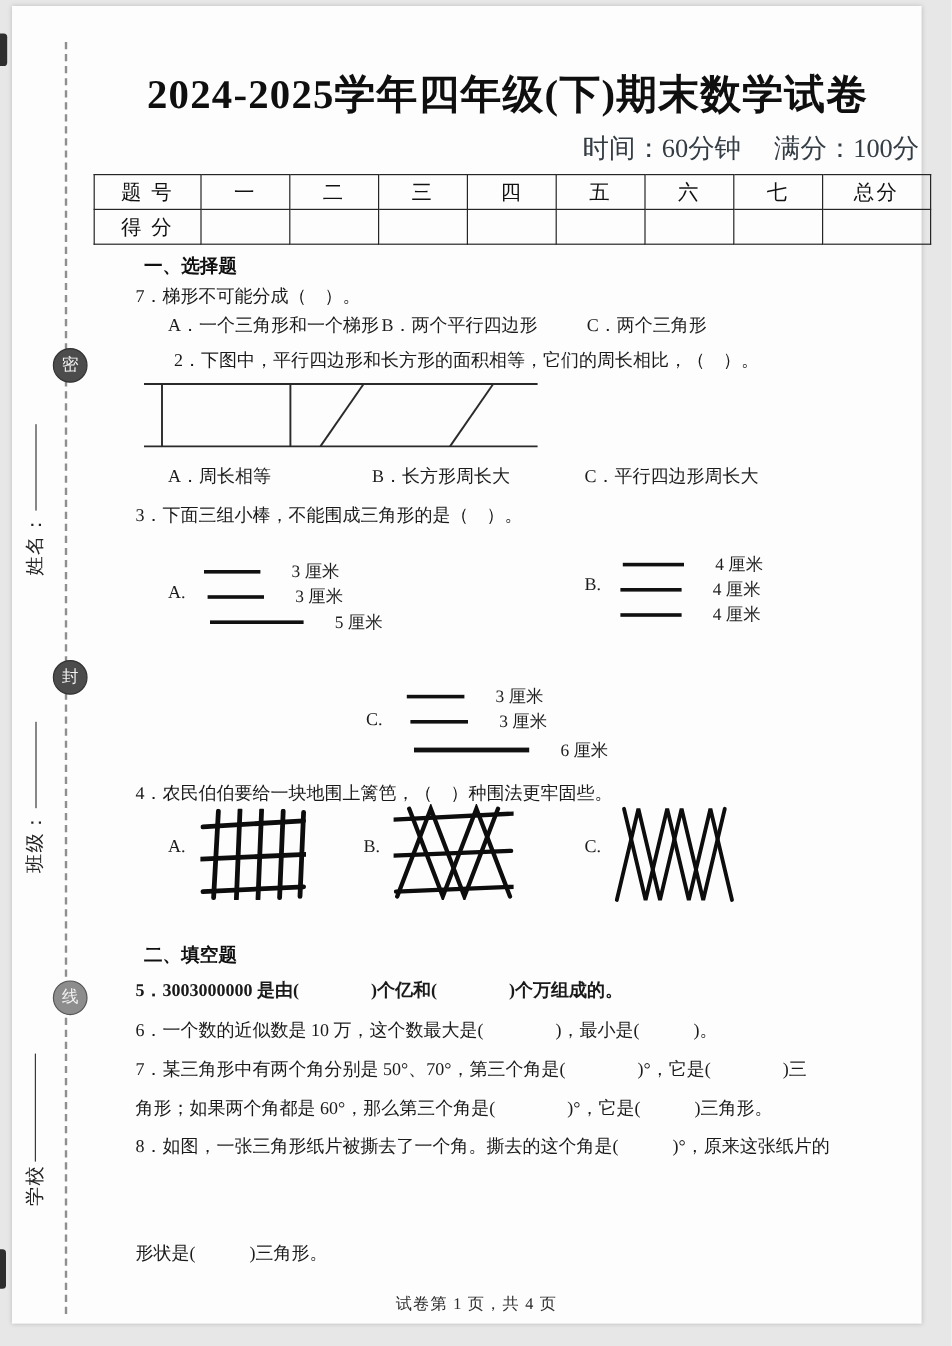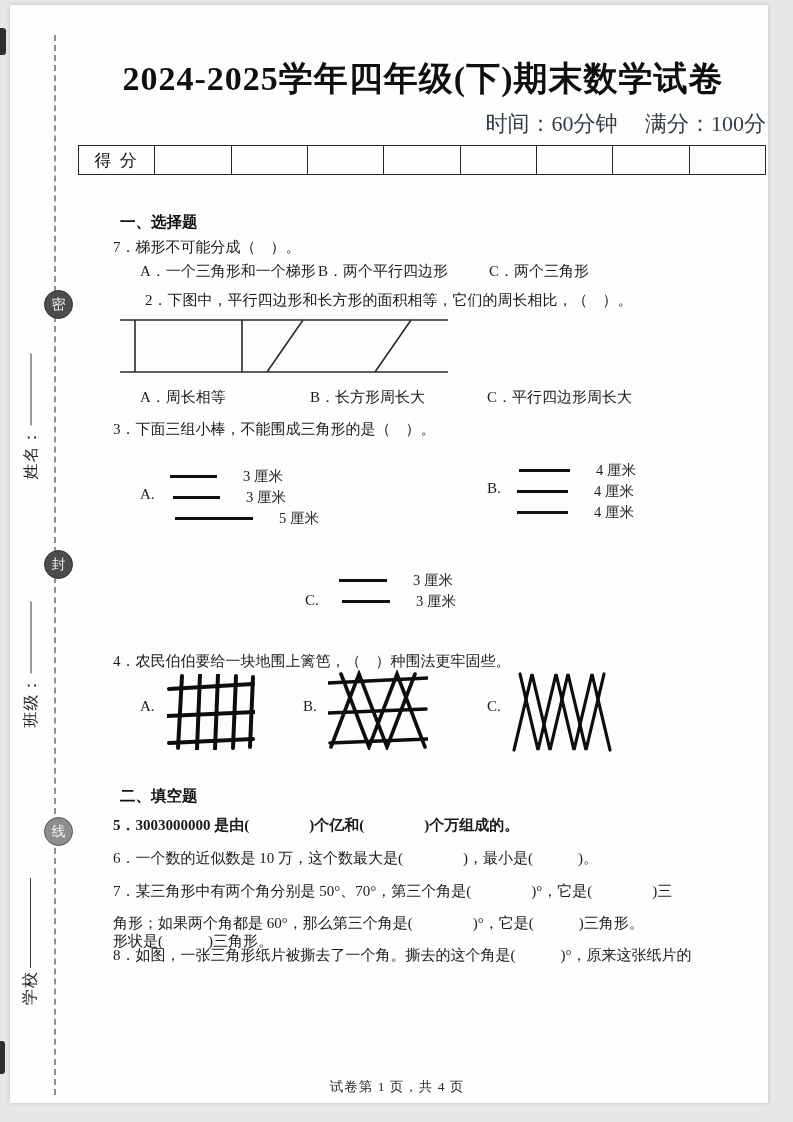--- a/index.html
+++ b/index.html
@@ -92,20 +92,31 @@
 </div>
 
 <div class="abs title">2024-2025学年四年级(下)期末数学试卷</div>
 <div class="abs meta">
   <span>时间：60分钟</span>
   <span>满分：100分</span>
 </div>
 
 <table class="score">
   <tbody>
+      <tr>
+    <td style="width:88px;">题 号</td>
+    <td style="width:73px;">一</td>
+    <td style="width:73px;">二</td>
+    <td style="width:73px;">三</td>
+    <td style="width:73px;">四</td>
+    <td style="width:73px;">五</td>
+    <td style="width:73px;">六</td>
+    <td style="width:73px;">七</td>
+    <td style="width:89px;">总分</td>
+  </tr>
   <tr>
     <td>得 分</td>
     <td></td>
     <td></td>
     <td></td>
     <td></td>
     <td></td>
     <td></td>
     <td></td>
     <td></td>
@@ -180,20 +191,24 @@
 <div class="stick-group" style="left:305px;top:570px;width:200px;height:70px;">
   <span class="glabel" style="top:22px;">C.</span>
   <div class="stick-rows" style="left:34px;">
     <div class="stick-row">
         <span class="stick-line" style="width:48px;"></span>
         <span class="slabel">3 厘米</span>
       </div>
     <div class="stick-row">
         <span class="stick-line" style="width:48px;margin-left:3px;"></span>
         <span class="slabel">3 厘米</span>
+      </div>
+    <div class="stick-row" style="height:26px;">
+        <span class="stick-line" style="width:96px;margin-left:6px;"></span>
+        <span class="slabel">6 厘米</span>
       </div>
   </div>
 </div>
 
 <div class="abs q" style="left:113px;top:652px;">4．农民伯伯要给一块地围上篱笆，（　）种围法更牢固些。</div>
 
 <span class="fence-label" style="left:140px;top:698px;">A.</span>
 <svg class="abs" style="left:167px;top:674px;" width="88" height="76" viewBox="0 0 88 76">
   <g stroke="#0d0d0d" stroke-width="4" fill="none" stroke-linecap="round">
     <path d="M2,15 L86,10"></path>
@@ -225,15 +240,15 @@
     <path d="M8,4 L26,80 L44,4 L62,80 L80,4 L98,80"></path>
   </g>
 </svg>
 
 <div class="abs heading" style="left:120px;top:786px;">二、填空题</div>
 <div class="abs q" style="left:113px;top:816px;font-weight:bold;">5．3003000000 是由(　　　　)个亿和(　　　　)个万组成的。</div>
 <div class="abs q" style="left:113px;top:849px;">6．一个数的近似数是 10 万，这个数最大是(　　　　)，最小是(　　　)。</div>
 <div class="abs q" style="left:113px;top:882px;">7．某三角形中有两个角分别是 50°、70°，第三个角是(　　　　)°，它是(　　　　)三</div>
 <div class="abs q" style="left:113px;top:914px;">角形；如果两个角都是 60°，那么第三个角是(　　　　)°，它是(　　　)三角形。</div>
 <div class="abs q" style="left:113px;top:946px;">8．如图，一张三角形纸片被撕去了一个角。撕去的这个角是(　　　)°，原来这张纸片的</div>
-<div class="abs q" style="left:113px;top:932px;text-align:center;">形状是(　　　)三角形。</div>
+<div class="abs q" style="left:113px;top:1035px;text-align:center;">形状是(　　　)三角形。</div>
 
 <div class="abs footer">试卷第 1 页，共 4 页</div>
 
 </body></html>

